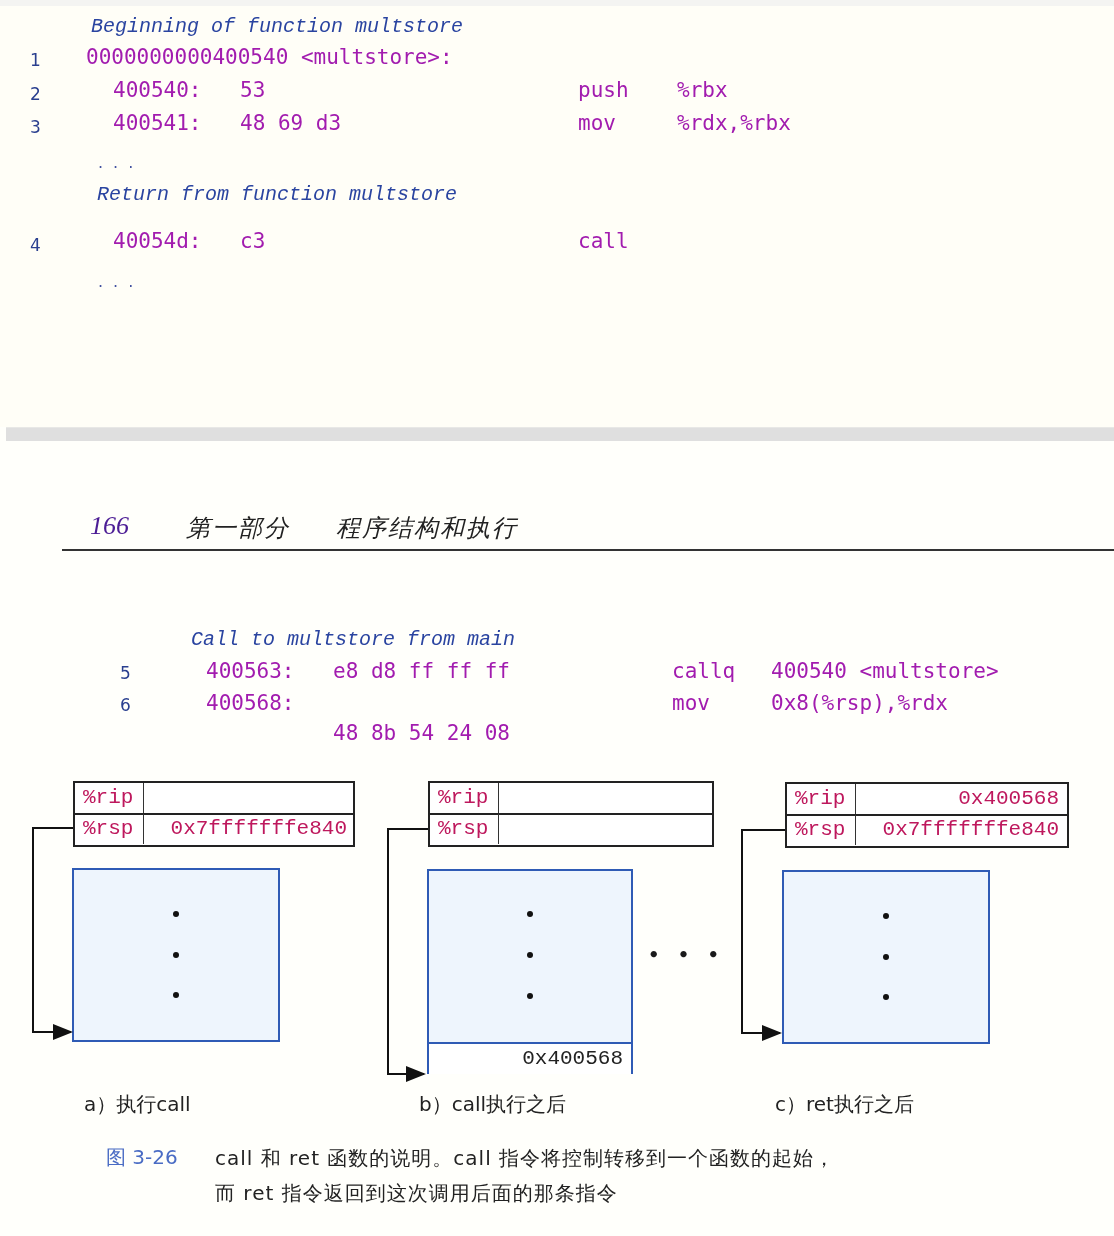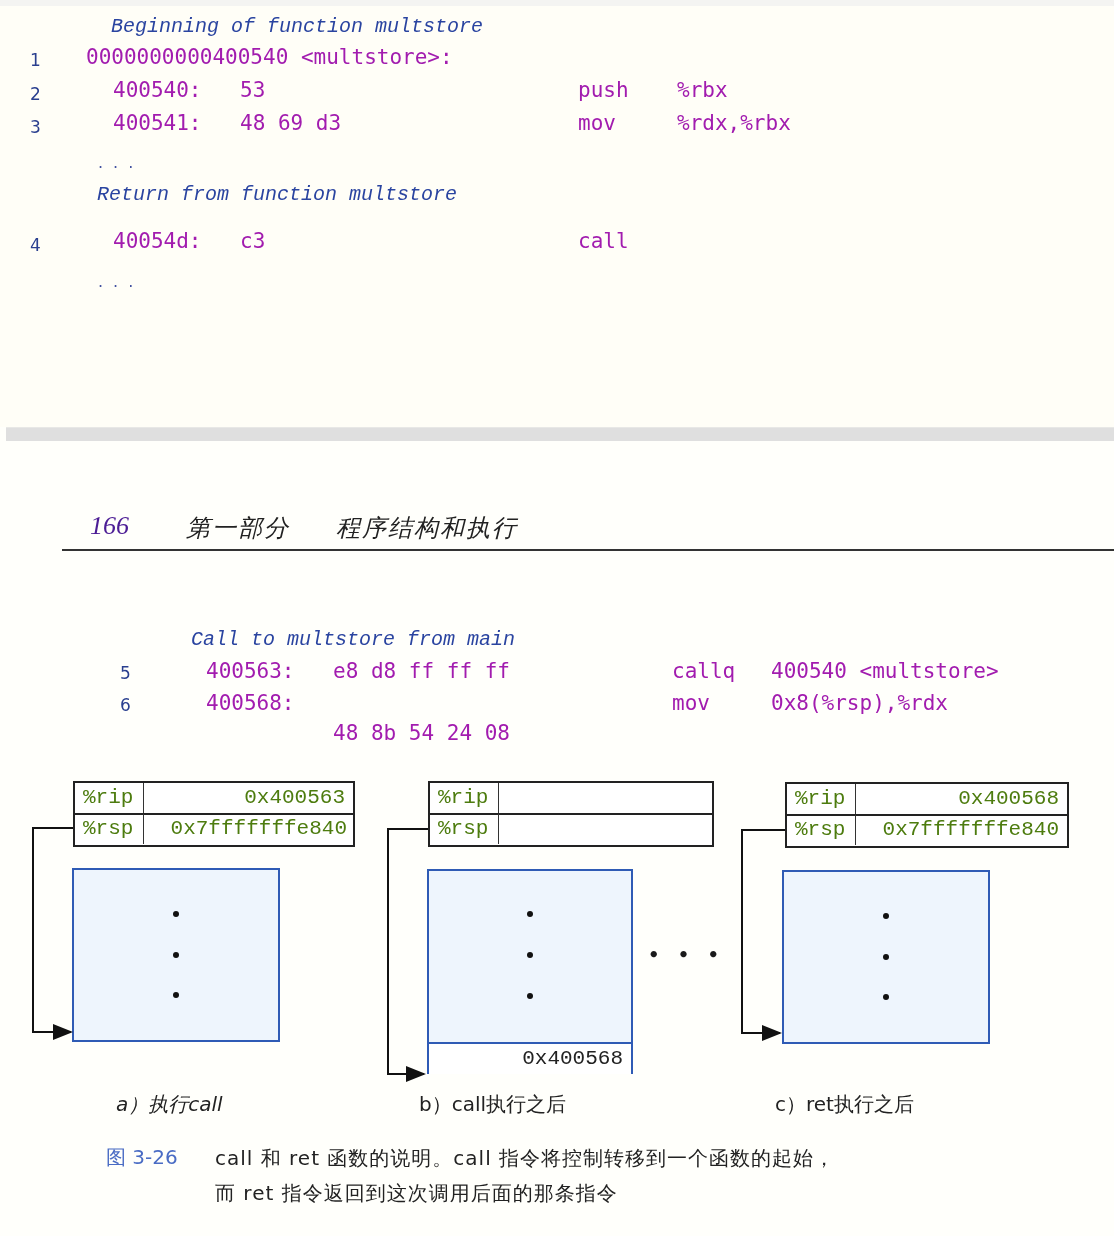--- a/index.html
+++ b/index.html
@@ -19,42 +19,42 @@
     .comment { font-family: "Liberation Mono", monospace; font-style: italic; color: #2a44a0; font-size: 20px; }
     .code { font-family: "DejaVu Sans Mono", monospace; font-size: 21px; color: #a21caf; }
     .ellipsis { font-family: "DejaVu Sans", sans-serif; color: #4050a0; font-size: 16px; letter-spacing: 10px; }
 
     .header-pagenum { font-family: "Liberation Serif", serif; font-style: italic; font-size: 26px; color: #4c1d95; }
     .header-title { font-family: "DejaVu Serif", serif; font-style: italic; font-size: 24px; color: #222; letter-spacing: 2px; }
     .header-rule { position: absolute; left: 62px; top: 549px; width: 1052px; height: 2px; background: #333; }
 
     
     .reg-table { position: absolute; border: 2px solid #222; background: #fff; }
-    .reg-row { position: absolute; left: 0; height: 30px; font-family: "Liberation Mono", monospace; font-size: 21px; color: #4d7c0f; }
+    .reg-row { position: absolute; left: 0; height: 30px; font-family: "Liberation Mono", monospace; font-size: 21px; color: #be185d; }
     .reg-name { position: absolute; left: 0; top: 0; height: 100%; border-right: 1.5px solid #333; padding-left: 8px; box-sizing: border-box; line-height: 30px; }
     .reg-val { position: absolute; top: 0; height: 100%; text-align: right; line-height: 30px; box-sizing: border-box; padding-right: 8px; }
     .row-sep { position: absolute; left: 0; width: 100%; height: 2px; background: #222; }
 
     .stack-box { position: absolute; border: 2px solid #2f5bb5; background: #eef5fd; box-sizing: border-box; }
     .stack-dot { position: absolute; width: 6px; height: 6px; border-radius: 50%; background: #111; }
     .stack-cell { position: absolute; left: 0; width: 100%; border-top: 2px solid #2f5bb5; background: #fff; font-family: "Liberation Mono", monospace; font-size: 21px; text-align: right; padding-right: 8px; box-sizing: border-box; line-height: 30px; color: #222; }
 
     .caption-sub { font-family: "DejaVu Sans", sans-serif; font-size: 20px; color: #222; }
     .fig-label { font-family: "DejaVu Sans", sans-serif; font-size: 20px; color: #4a6cc4; }
     .fig-text { font-family: "DejaVu Sans", sans-serif; font-size: 20px; color: #222; letter-spacing: 1px; }
 
     svg.arrows { position: absolute; left: 0; top: 0; overflow: visible; }
   </style>
 </head>
 <body>
 
 <div class="page-top"></div>
 <div class="top-strip"></div>
 
-<div class="abs comment" style="left:111px; top:15px;">Beginning of function multstore</div>
+<div class="abs comment" style="left:91px; top:15px;">Beginning of function multstore</div>
 
 <div class="abs lineno" style="left:30px; top:50px;">1</div>
 <div class="abs code" style="left:86px; top:45px;">0000000000400540 &lt;multstore&gt;:</div>
 
 <div class="abs lineno" style="left:30px; top:84px;">2</div>
 <div class="abs code" style="left:113px; top:78px;">400540:</div>
 <div class="abs code" style="left:240px; top:78px;">53</div>
 <div class="abs code" style="left:578px; top:78px;">push</div>
 <div class="abs code" style="left:677px; top:78px;">%rbx</div>
 
@@ -95,34 +95,33 @@
 <div class="abs lineno" style="left:120px; top:695px;">6</div>
 <div class="abs code" style="left:206px; top:691px;">400568:</div>
 <div class="abs code" style="left:333px; top:691px;margin-top:30px;">48 8b 54 24 08</div>
 <div class="abs code" style="left:672px; top:691px;">mov</div>
 <div class="abs code" style="left:771px; top:691px;">0x8(%rsp),%rdx</div>
 
 <div>
   <div class="reg-table" style="left:73px; top:781px; width:278px; height:62px;">
     <div class="reg-row" style="top:0; width:278px;">
       <div class="reg-name" style="width:69px;">%rip</div>
-      <div class="reg-val" style="left:69px; width:209px;">0x400563</div>
     </div>
     <div class="row-sep" style="top:30px;"></div>
     <div class="reg-row" style="top:31px; width:278px;">
       <div class="reg-name" style="width:69px;">%rsp</div>
       <div class="reg-val" style="left:69px; width:209px; padding-right:6px;">0x7fffffffe840</div>
     </div>
   </div>
   <div class="stack-box" style="left:72px; top:868px; width:208px; height:174px;">
     <div class="stack-dot" style="left:99px; top:41px;"></div>
     <div class="stack-dot" style="left:99px; top:82px;"></div>
     <div class="stack-dot" style="left:99px; top:122px;"></div>
   </div>
-  <div class="abs caption-sub" style="left:116px; top:1091px;font-style:italic;">a）执行call</div>
+  <div class="abs caption-sub" style="left:84px; top:1091px;">a）执行call</div>
 </div>
 
 <div>
   <div class="reg-table" style="left:428px; top:781px; width:282px; height:62px;">
     <div class="reg-row" style="top:0; width:282px;">
       <div class="reg-name" style="width:69px;">%rip</div>
     </div>
     <div class="row-sep" style="top:30px;"></div>
     <div class="reg-row" style="top:31px; width:282px;">
       <div class="reg-name" style="width:69px;">%rsp</div>

